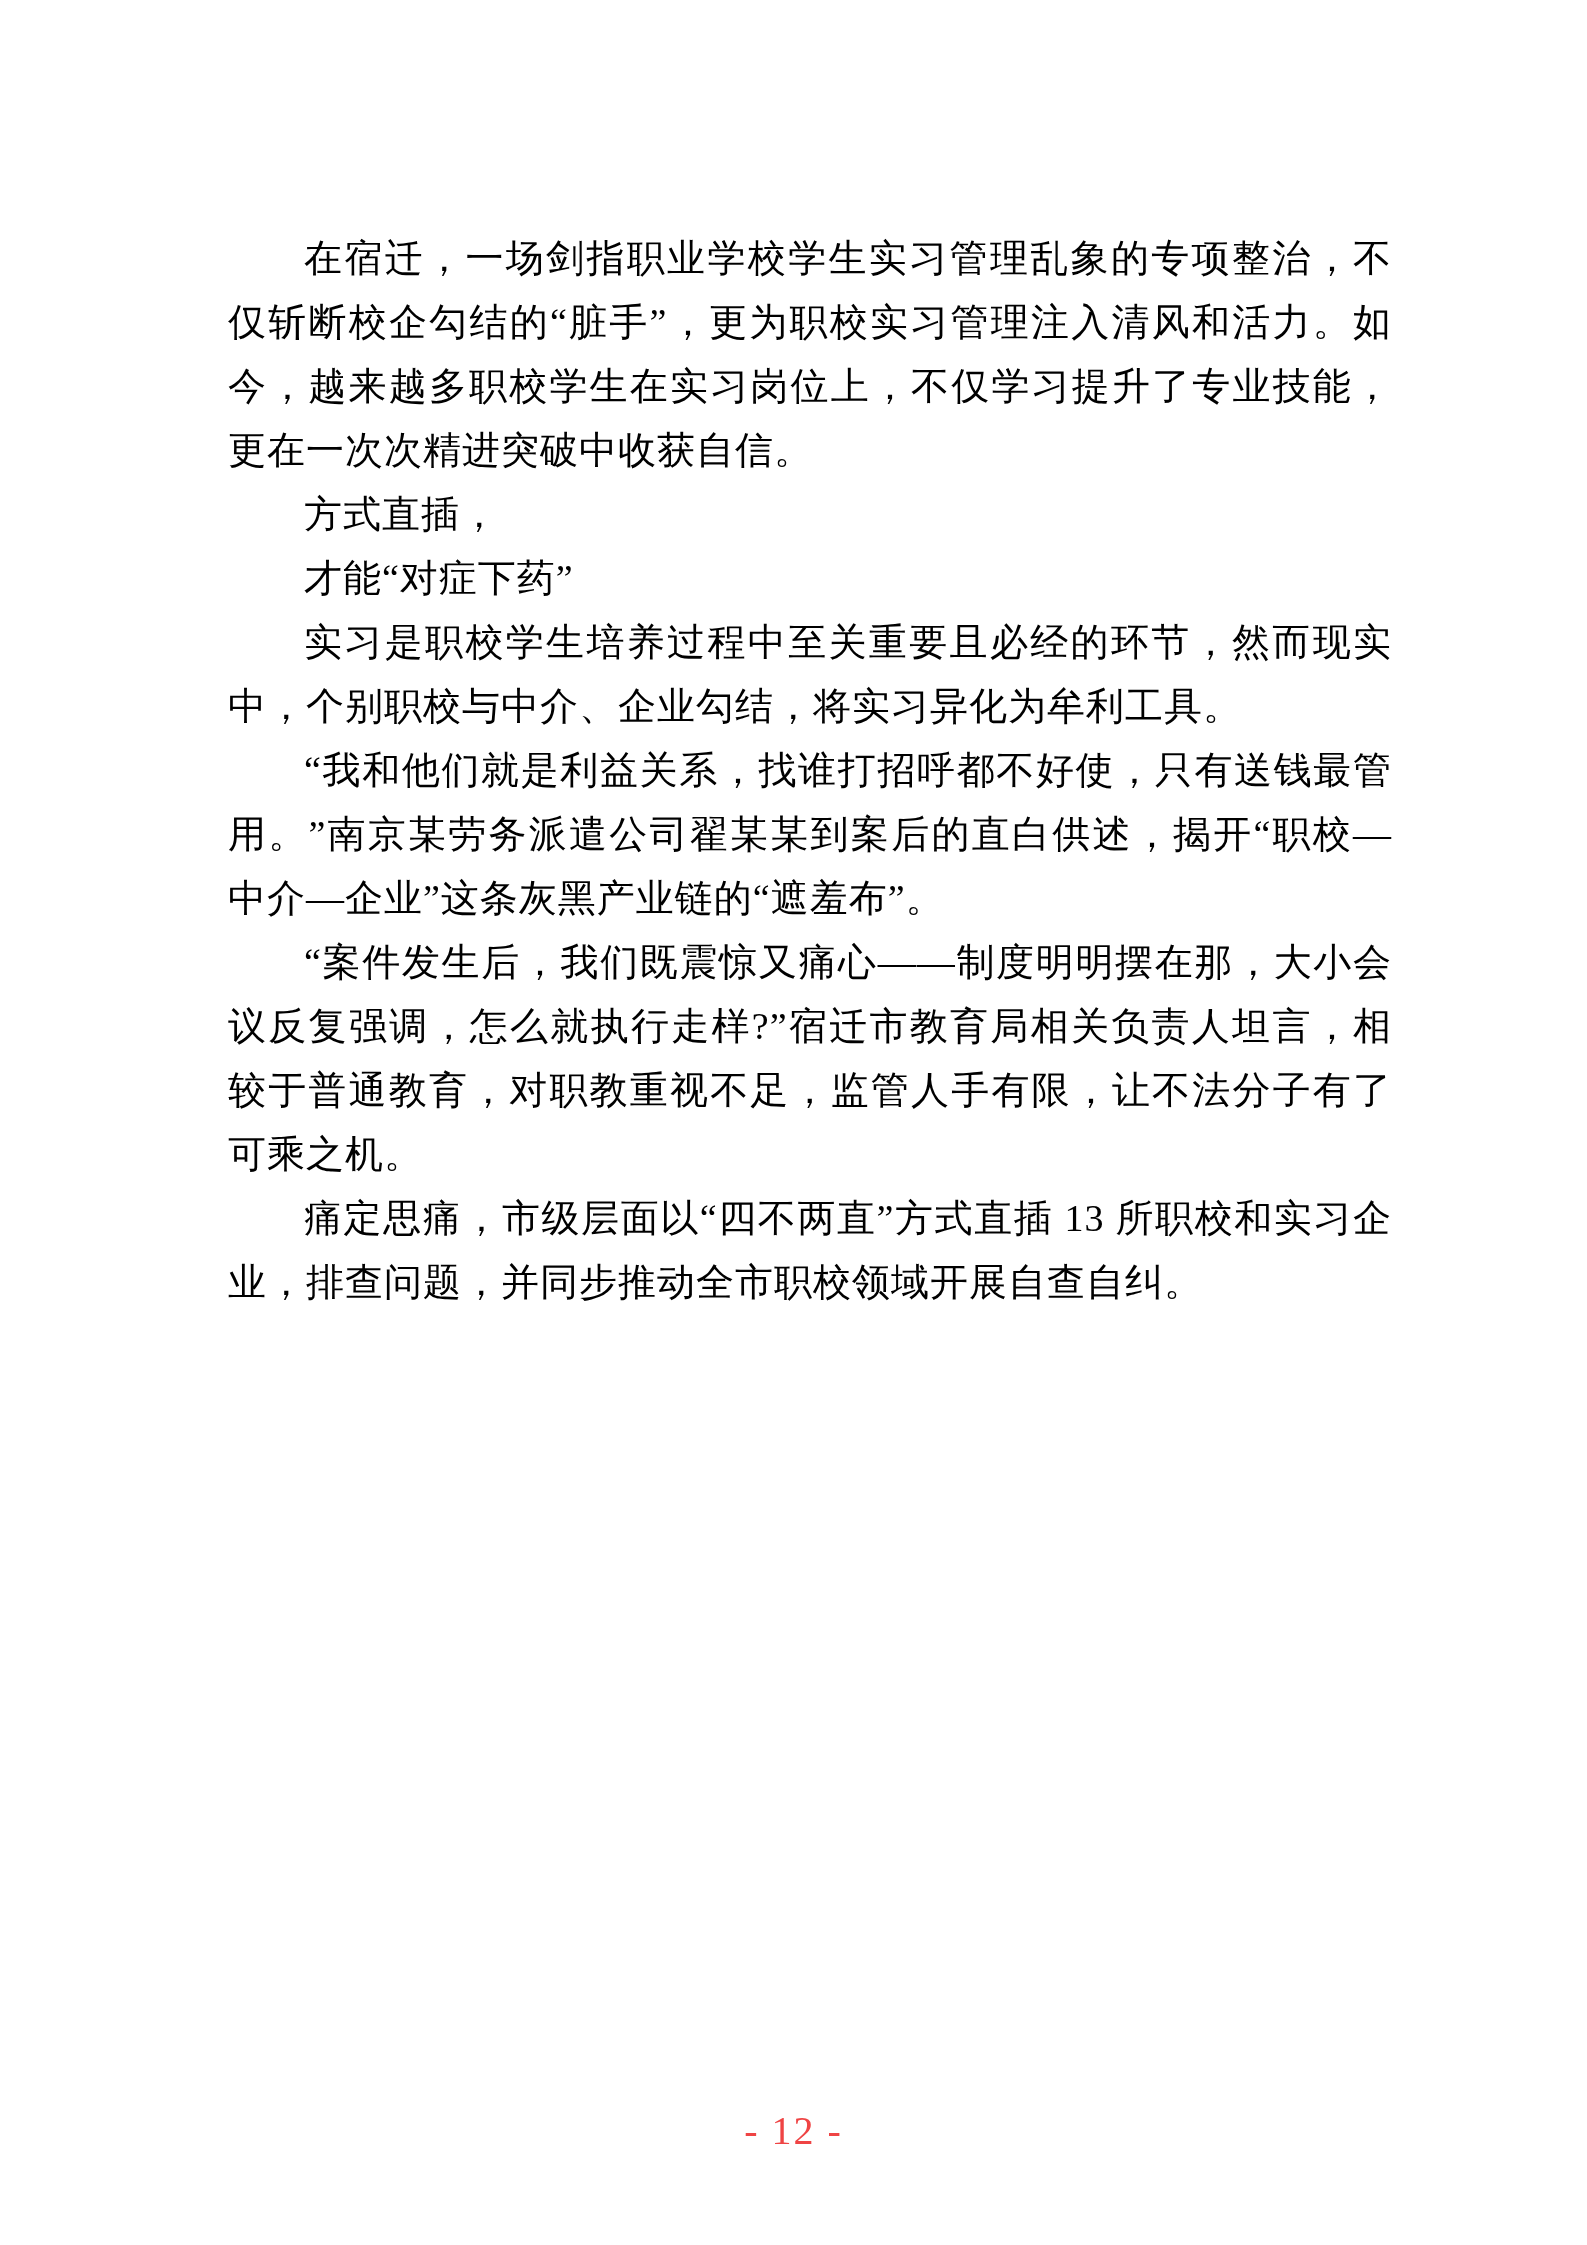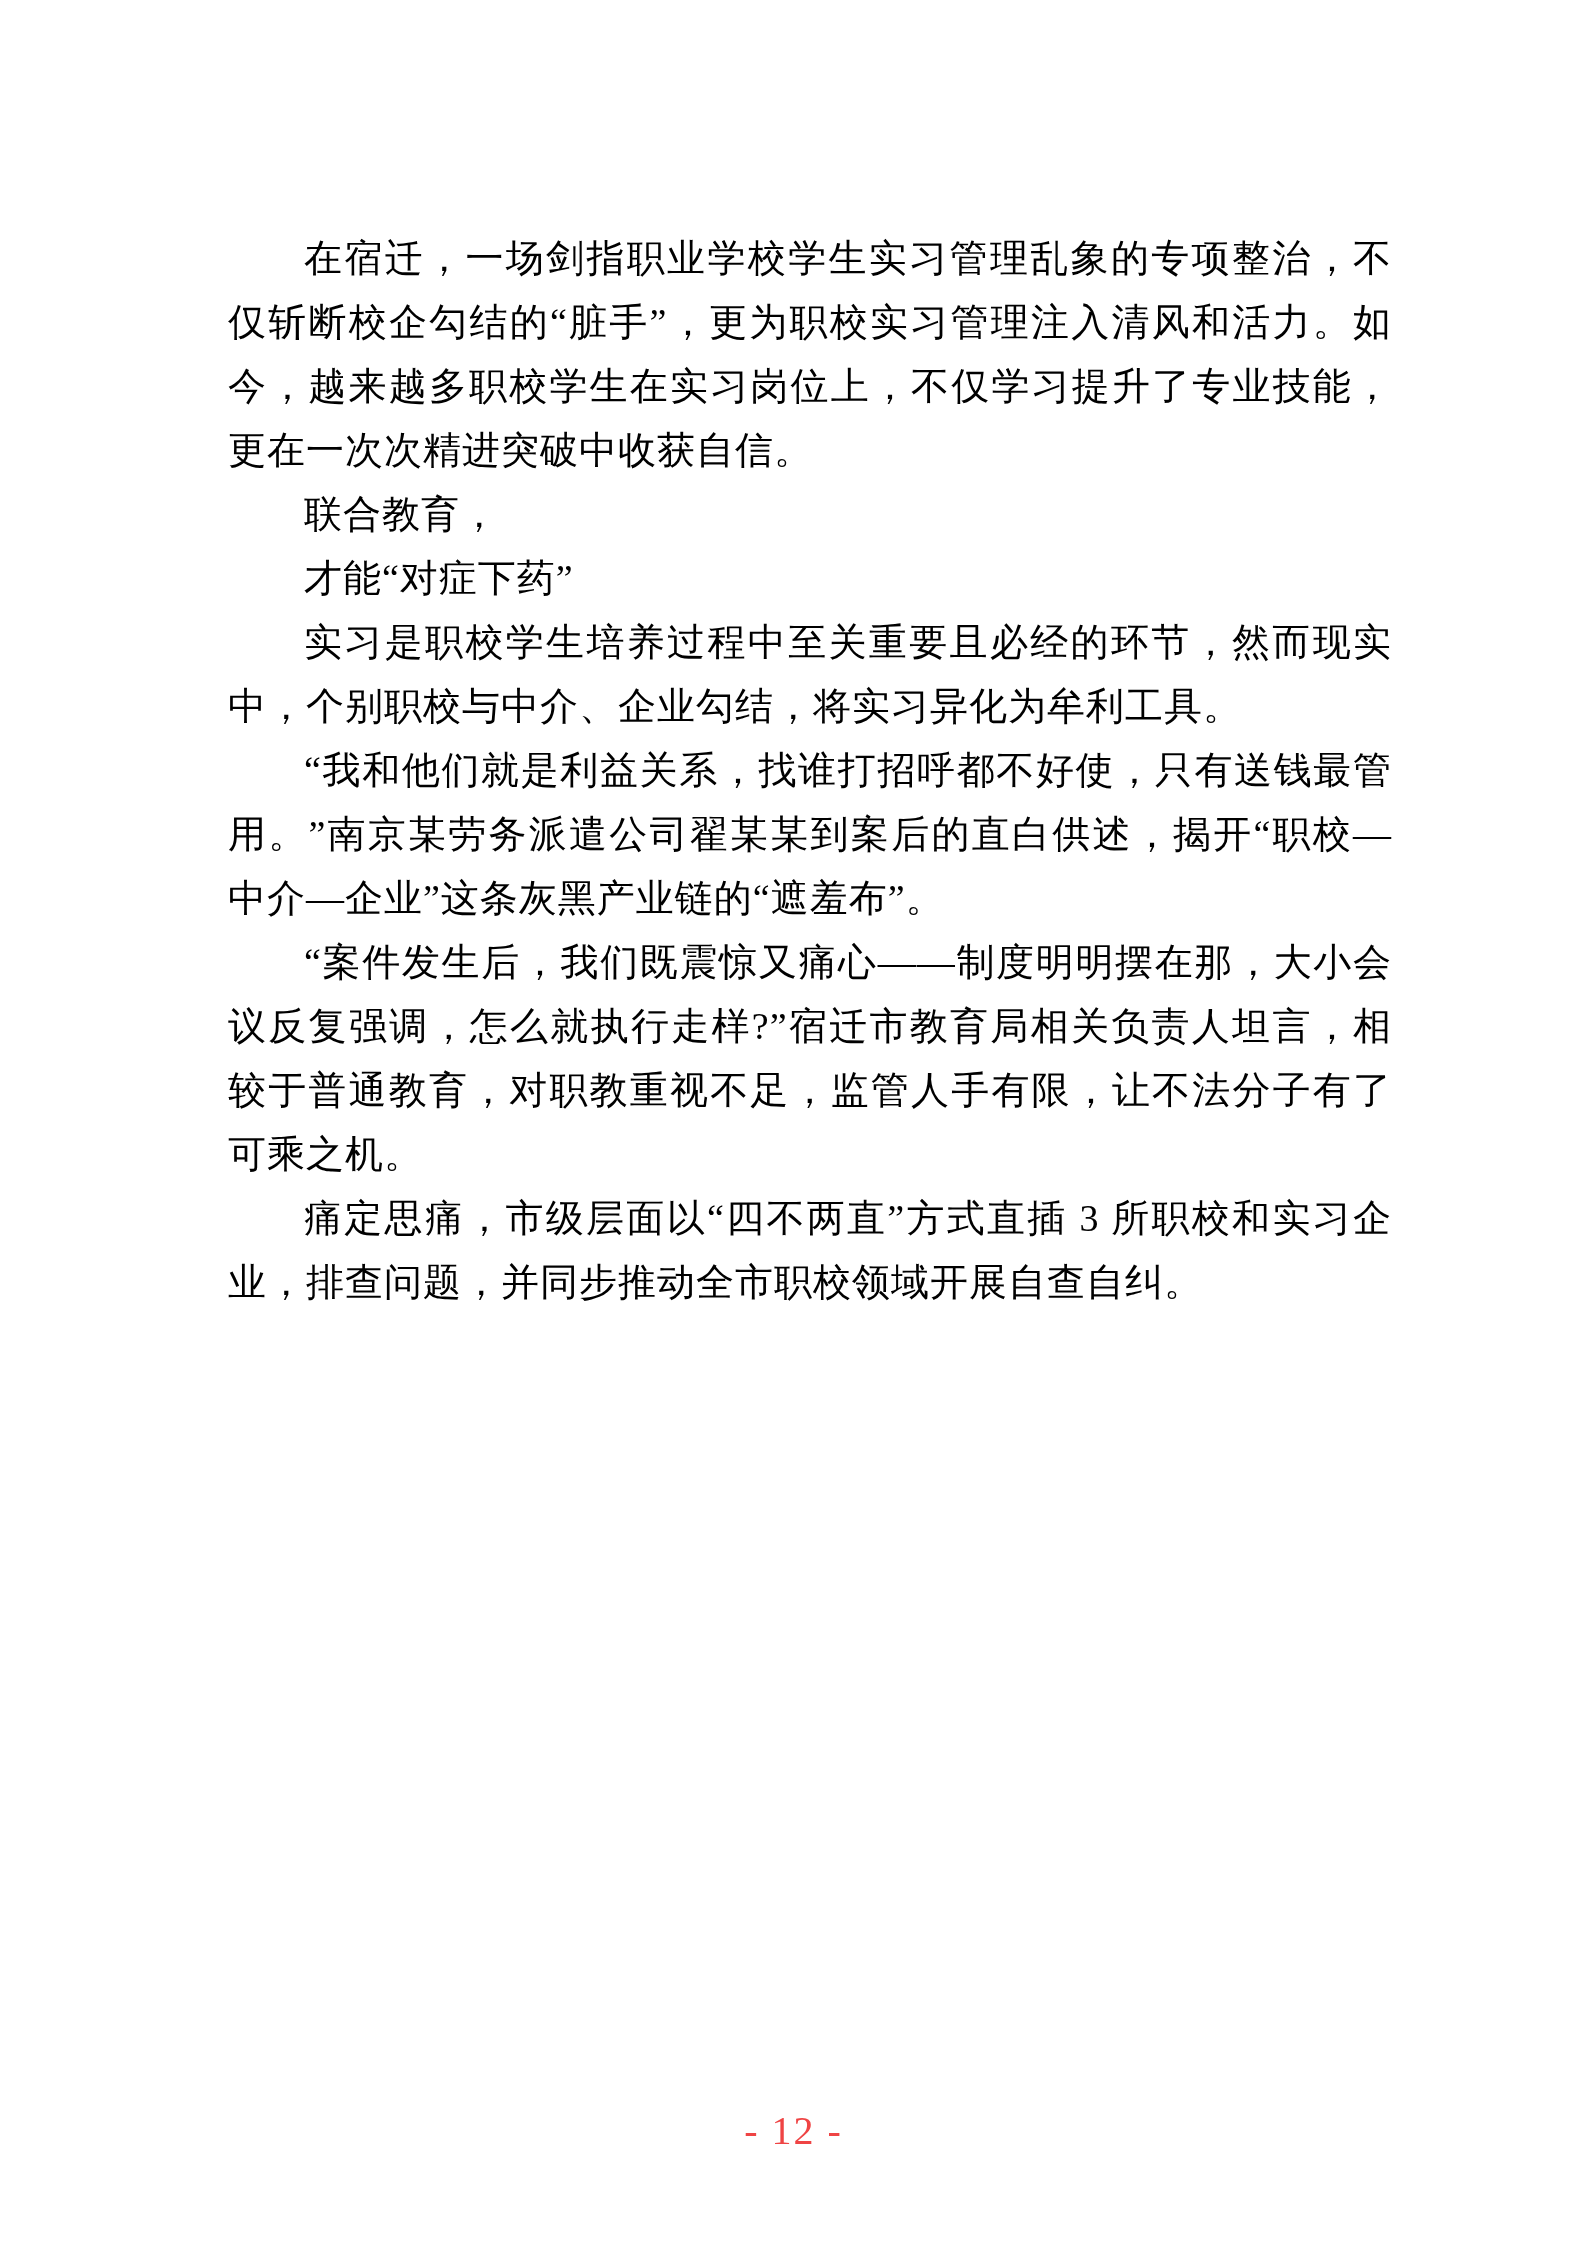--- a/index.html
+++ b/index.html
@@ -46,23 +46,23 @@
     letter-spacing: 2px;
     color: #ef4444;
   }
 </style>
 </head>
 <body>
 
 <div class="page">
   <main class="content">
     <p>在宿迁，一场剑指职业学校学生实习管理乱象的专项整治，不仅斩断校企勾结的“脏手”，更为职校实习管理注入清风和活力。如今，越来越多职校学生在实习岗位上，不仅学习提升了专业技能，更在一次次精进突破中收获自信。</p>
-    <p>联合教育，</p>
+    <p>方式直插，</p>
     <p>才能“对症下药”</p>
     <p>实习是职校学生培养过程中至关重要且必经的环节，然而现实中，个别职校与中介、企业勾结，将实习异化为牟利工具。</p>
     <p>“我和他们就是利益关系，找谁打招呼都不好使，只有送钱最管用。”南京某劳务派遣公司翟某某到案后的直白供述，揭开“职校—中介—企业”这条灰黑产业链的“遮羞布”。</p>
     <p>“案件发生后，我们既震惊又痛心——制度明明摆在那，大小会议反复强调，怎么就执行走样?”宿迁市教育局相关负责人坦言，相较于普通教育，对职教重视不足，监管人手有限，让不法分子有了可乘之机。</p>
-    <p>痛定思痛，市级层面以“四不两直”方式直插 3 所职校和实习企业，排查问题，并同步推动全市职校领域开展自查自纠。</p>
+    <p>痛定思痛，市级层面以“四不两直”方式直插 13 所职校和实习企业，排查问题，并同步推动全市职校领域开展自查自纠。</p>
   </main>
   <div class="page-footer">
     <span>- 12 -</span>
   </div>
 </div>
 
 </body></html>

